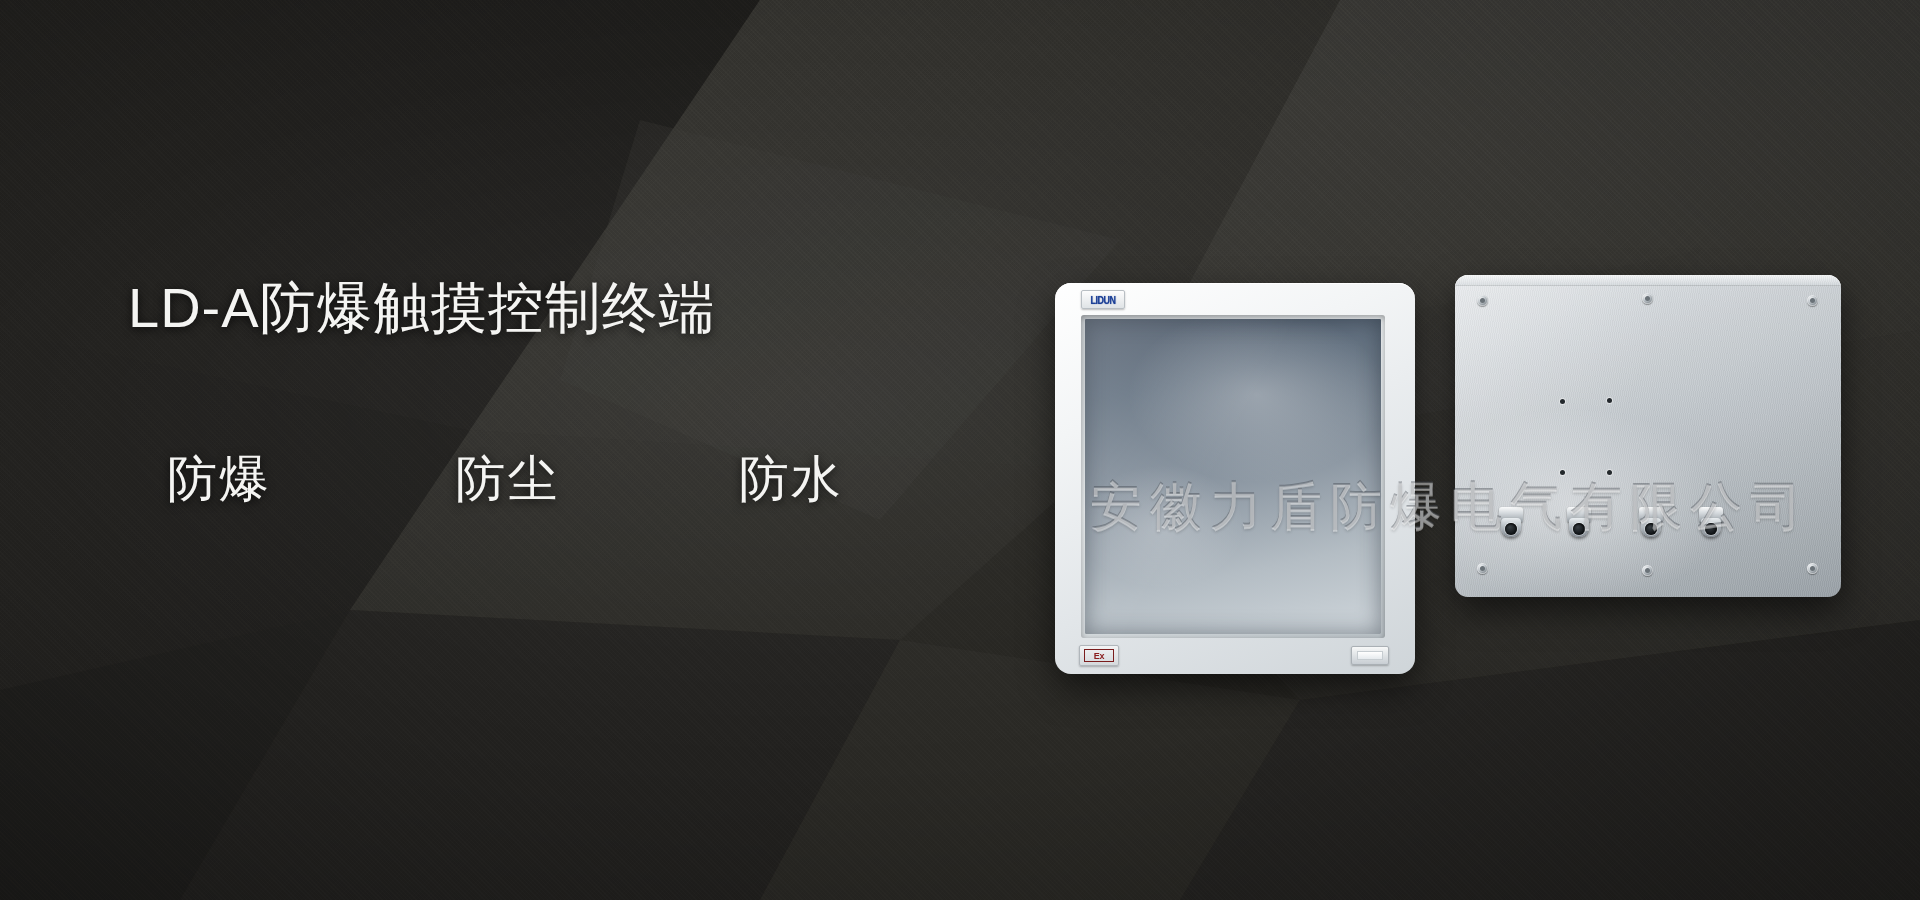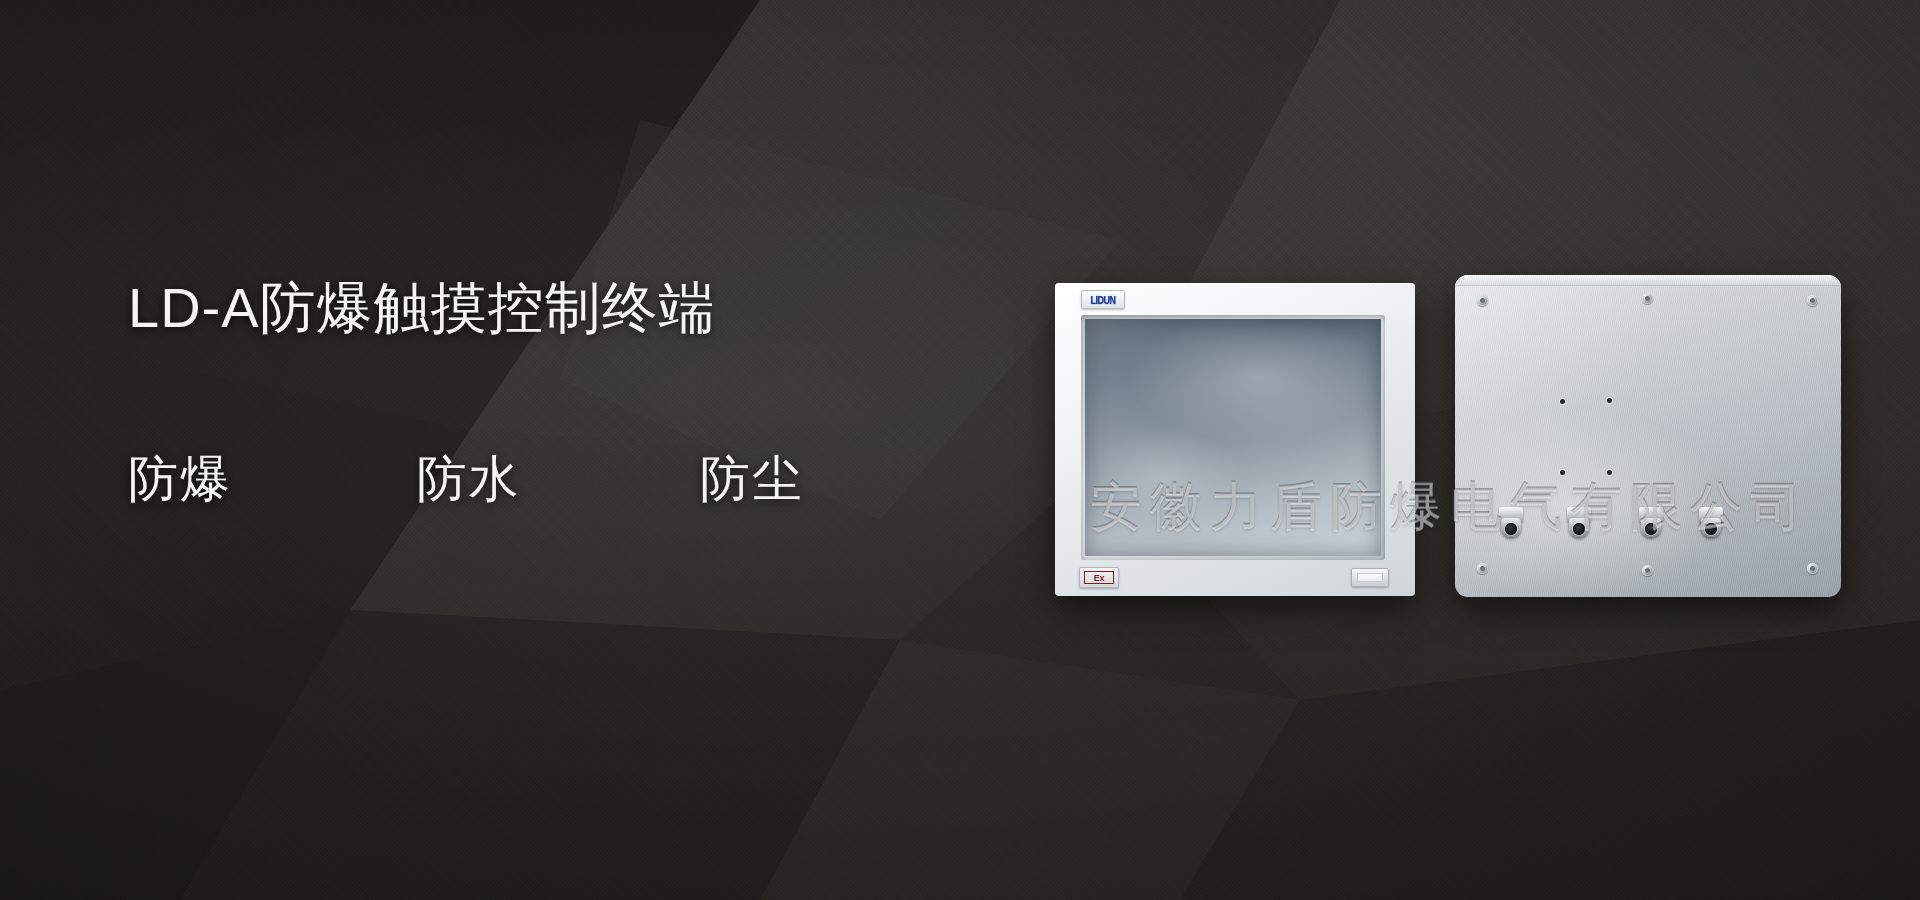--- a/index.html
+++ b/index.html
@@ -72,38 +72,38 @@
   }
   .features {
     display: flex;
     margin-top: 108px;
     color: #f4f4f2;
     font-size: 50px;
     font-weight: 400;
     letter-spacing: 2px;
     text-shadow: 0 2px 10px rgba(0,0,0,.75);
   }
-  .feature { width: 336px; }
+  .feature { width: 336px; margin-left: 39px; }
   .feature:nth-child(2) { width: 330px; }
 
   
   .products {
     position: absolute;
     left: 1055px;
     top: 275px;
     width: 790px;
     height: 330px;
   }
 
   
   .panel-front {
     position: absolute;
     left: 0; top: 8px;
-    width: 360px; height: 313px;
-    border-radius: 4px;
+    width: 360px; height: 391px;
+    border-radius: 16px;
     background:
       linear-gradient(155deg, #ffffff 0%, #f3f5f6 28%, #e2e6e9 62%, #cfd5d9 100%);
     box-shadow:
       0 14px 34px rgba(0,0,0,.55),
       inset 0 1px 0 rgba(255,255,255,.95);
     padding: 26px 20px 30px 22px;
   }
   .screen-well {
     position: absolute;
     left: 26px; top: 32px; right: 30px; bottom: 36px;
@@ -315,22 +315,22 @@
     </svg>
   </div>
 
   <div class="weave"></div>
   <div class="vignette"></div>
 
   <div class="copy">
     <div class="headline">LD-A防爆触摸控制终端</div>
     <div class="features">
       <div class="feature">防爆</div>
+      <div class="feature">防尘</div>
       <div class="feature">防水</div>
-      <div class="feature">防尘</div>
     </div>
   </div>
 
   <div class="products">
 
     <div class="panel-front">
       <div class="badge-logo">
         <span class="mark">LIDUN</span>
       </div>
       <div class="screen-well">

